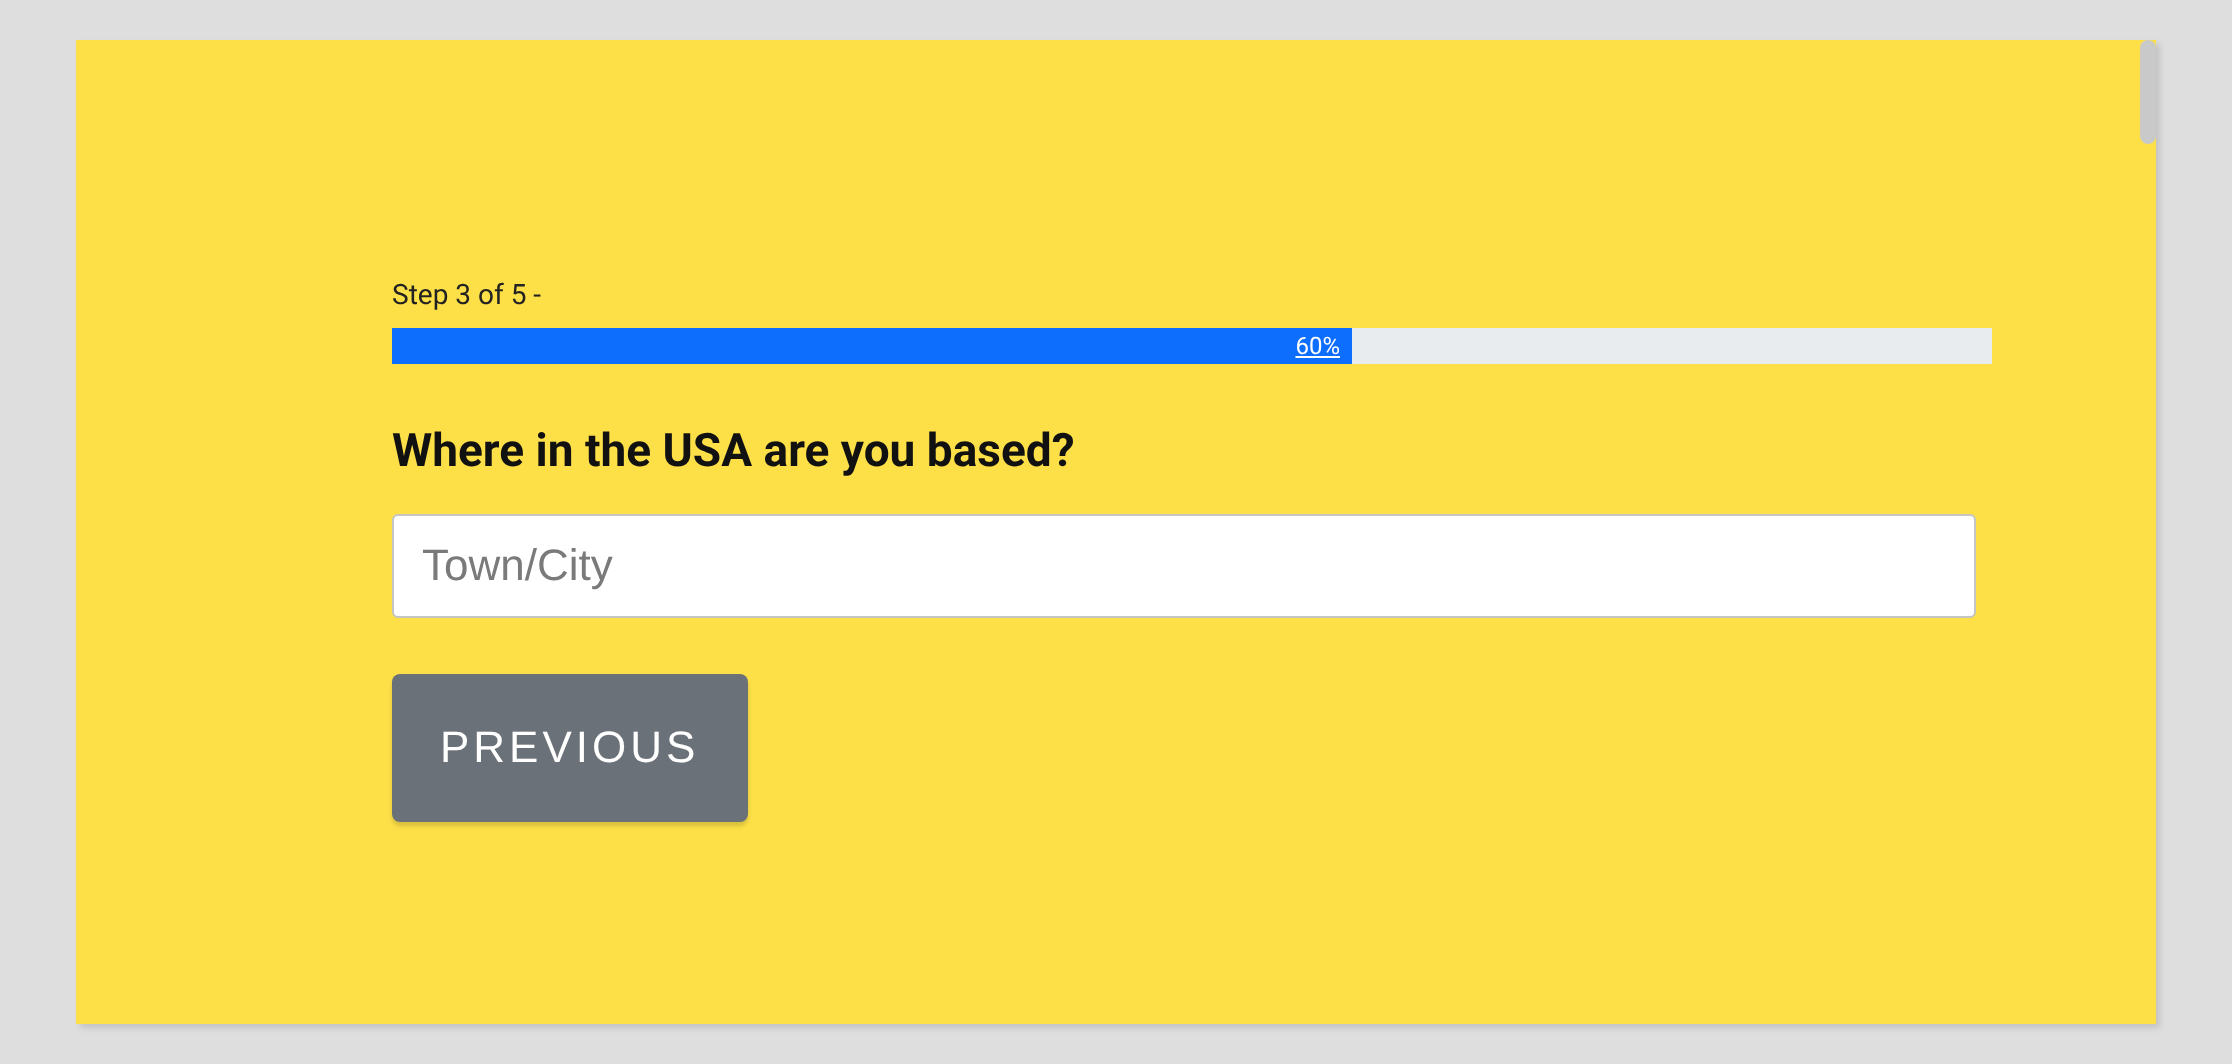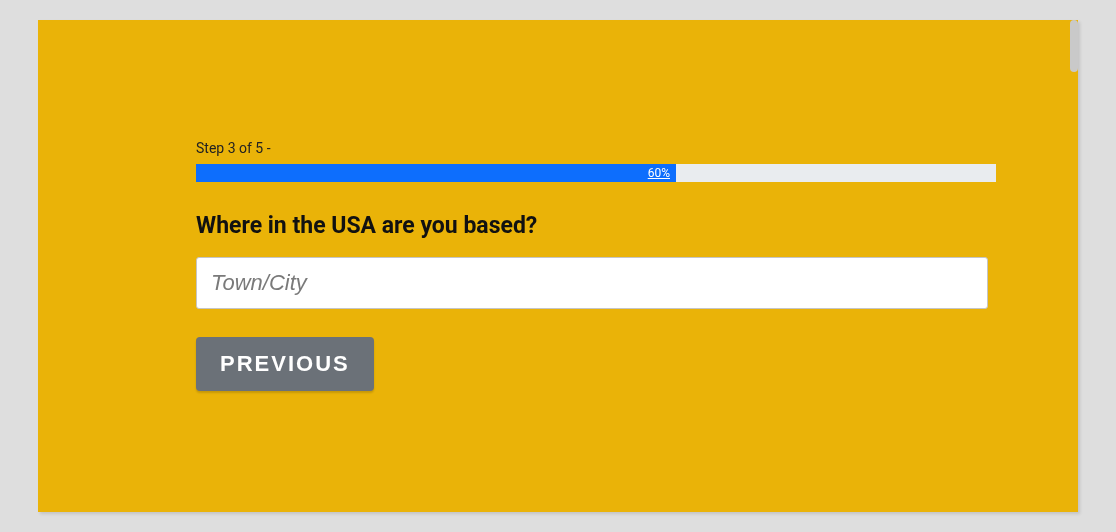--- a/index.html
+++ b/index.html
@@ -9,21 +9,21 @@
     }
     body {
       font-family: -apple-system, BlinkMacSystemFont, "Segoe UI", Roboto, Helvetica, Arial, sans-serif;
       background: #dedede;
       width: 1116px;
       height: 532px;
       padding: 20px 38px;
       overflow: hidden;
     }
     .card {
-      background: #eab308;
+      background: #fde047;
       width: 100%;
       height: 100%;
       box-shadow: 2px 2px 3px rgba(0,0,0,0.12);
       padding-top: 120px;
       position: relative;
     }
     .scrollbar-track {
       position: absolute;
       top: 0;
       right: 0;
@@ -77,41 +77,40 @@
       width: 792px;
       height: 52px;
       border: 1px solid #c5c5c5;
       border-radius: 3px;
       font-size: 22px;
       padding: 0 14px;
       color: #333;
       outline: none;
       margin-bottom: 28px;
       display: block;
-      font-style: italic;
     }
     .text-input::placeholder {
       color: #7a7a7a;
     }
     .button-row {
       width: 792px;
       display: flex;
       justify-content: space-between;
     }
     .btn {
       background: #6b7178;
       color: #ffffff;
       border: none;
       font-size: 22px;
       letter-spacing: 2px;
-      padding: 14px 24px;
+      padding: 24px 24px;
       border-radius: 4px;
       cursor: pointer;
       box-shadow: 0 2px 2px rgba(0,0,0,0.15);
-      font-weight: 700;
+      font-weight: 400;
     }
   </style>
 </head>
 <body>
 
 <div class="card">
   <div class="scrollbar-track">
     <div class="scrollbar-thumb"></div>
   </div>
   <div class="content">

